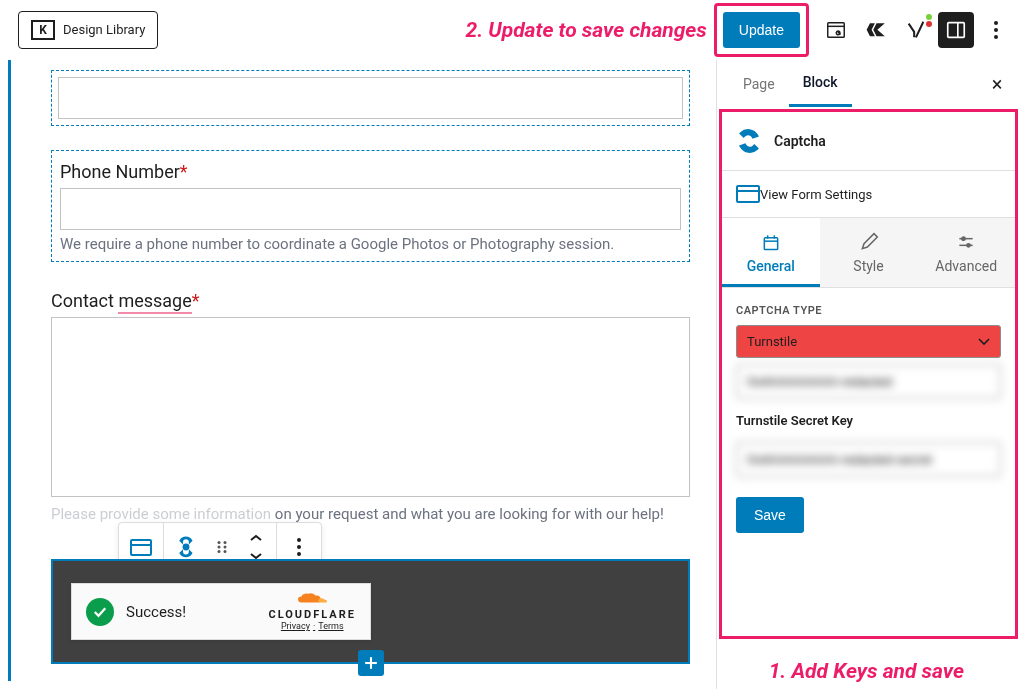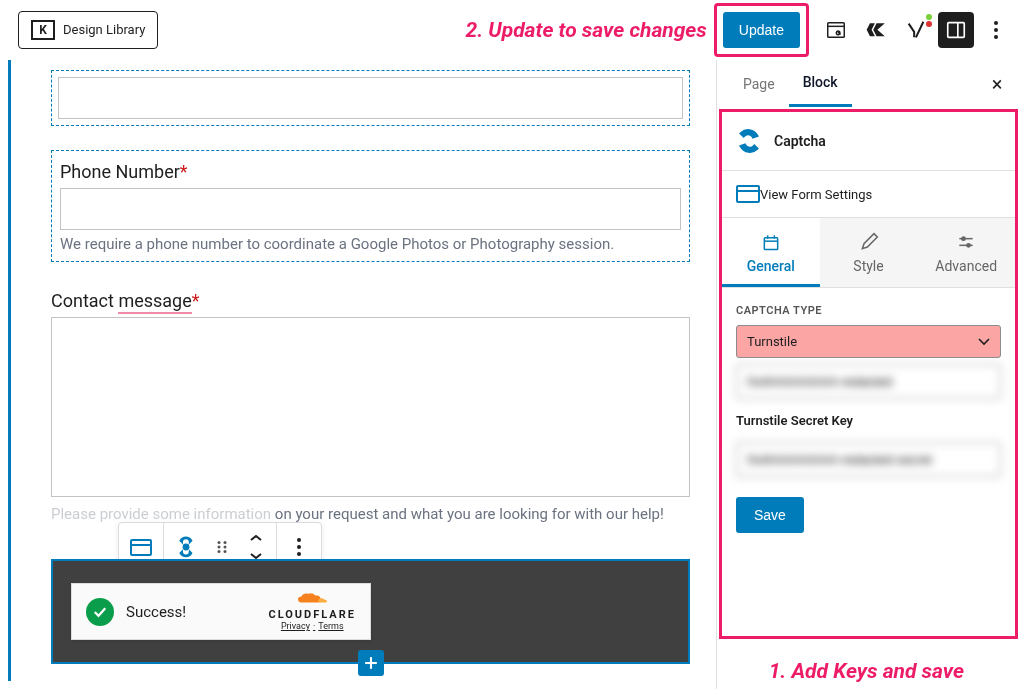--- a/index.html
+++ b/index.html
@@ -74,21 +74,21 @@
     .panel-link .icon { width: 24px; height: 18px; }
 
     .panel-tabs { display: flex; border-bottom: 1px solid #e0e0e0; }
     .panel-tab { flex: 1; padding: 14px 0 10px; text-align: center; font-size: 14px; color: #666; cursor: pointer; display: flex; flex-direction: column; align-items: center; gap: 6px; background: #f5f5f5; }
     .panel-tab.active { color: #007cba; border-bottom: 3px solid #007cba; font-weight: 500; background: #fff; }
     .panel-tab svg { width: 20px; height: 20px; }
 
     .panel-form { padding: 16px 14px; }
     .pf-label { font-size: 11px; font-weight: 600; color: #555; letter-spacing: 0.5px; margin-bottom: 8px; }
     .pf-label.normal { font-size: 13px; font-weight: 600; color: #1e1e1e; letter-spacing: 0; margin-top: 14px; }
-    .pf-select { width: 100%; border: 1px solid #8c8c8c; border-radius: 3px; padding: 8px 10px; font-size: 13px; display: flex; justify-content: space-between; align-items: center; cursor: pointer; background: #fca5a5; }
+    .pf-select { width: 100%; border: 1px solid #8c8c8c; border-radius: 3px; padding: 8px 10px; font-size: 13px; display: flex; justify-content: space-between; align-items: center; cursor: pointer; background: #ef4444; }
     .pf-input { width: 100%; border: 1px solid #8c8c8c; border-radius: 3px; padding: 9px 10px; font-size: 13px; margin-top: 6px; filter: blur(4px); background: #fff; }
     .pf-save { background: #007cba; color: #fff; border: none; padding: 10px 18px; border-radius: 3px; font-size: 14px; margin-top: 20px; cursor: pointer; font-weight: 500; }
 
     .annotation-bottom { position: absolute; right: 60px; bottom: 6px; color: #ed1c68; font-weight: 700; font-style: italic; font-size: 21px; text-shadow: 1px 1px 0 #fff, -1px -1px 0 #fff, 1px -1px 0 #fff, -1px 1px 0 #fff; }
   </style>
 </head>
 <body>
 
 <div class="topbar">
   <div class="design-library">

